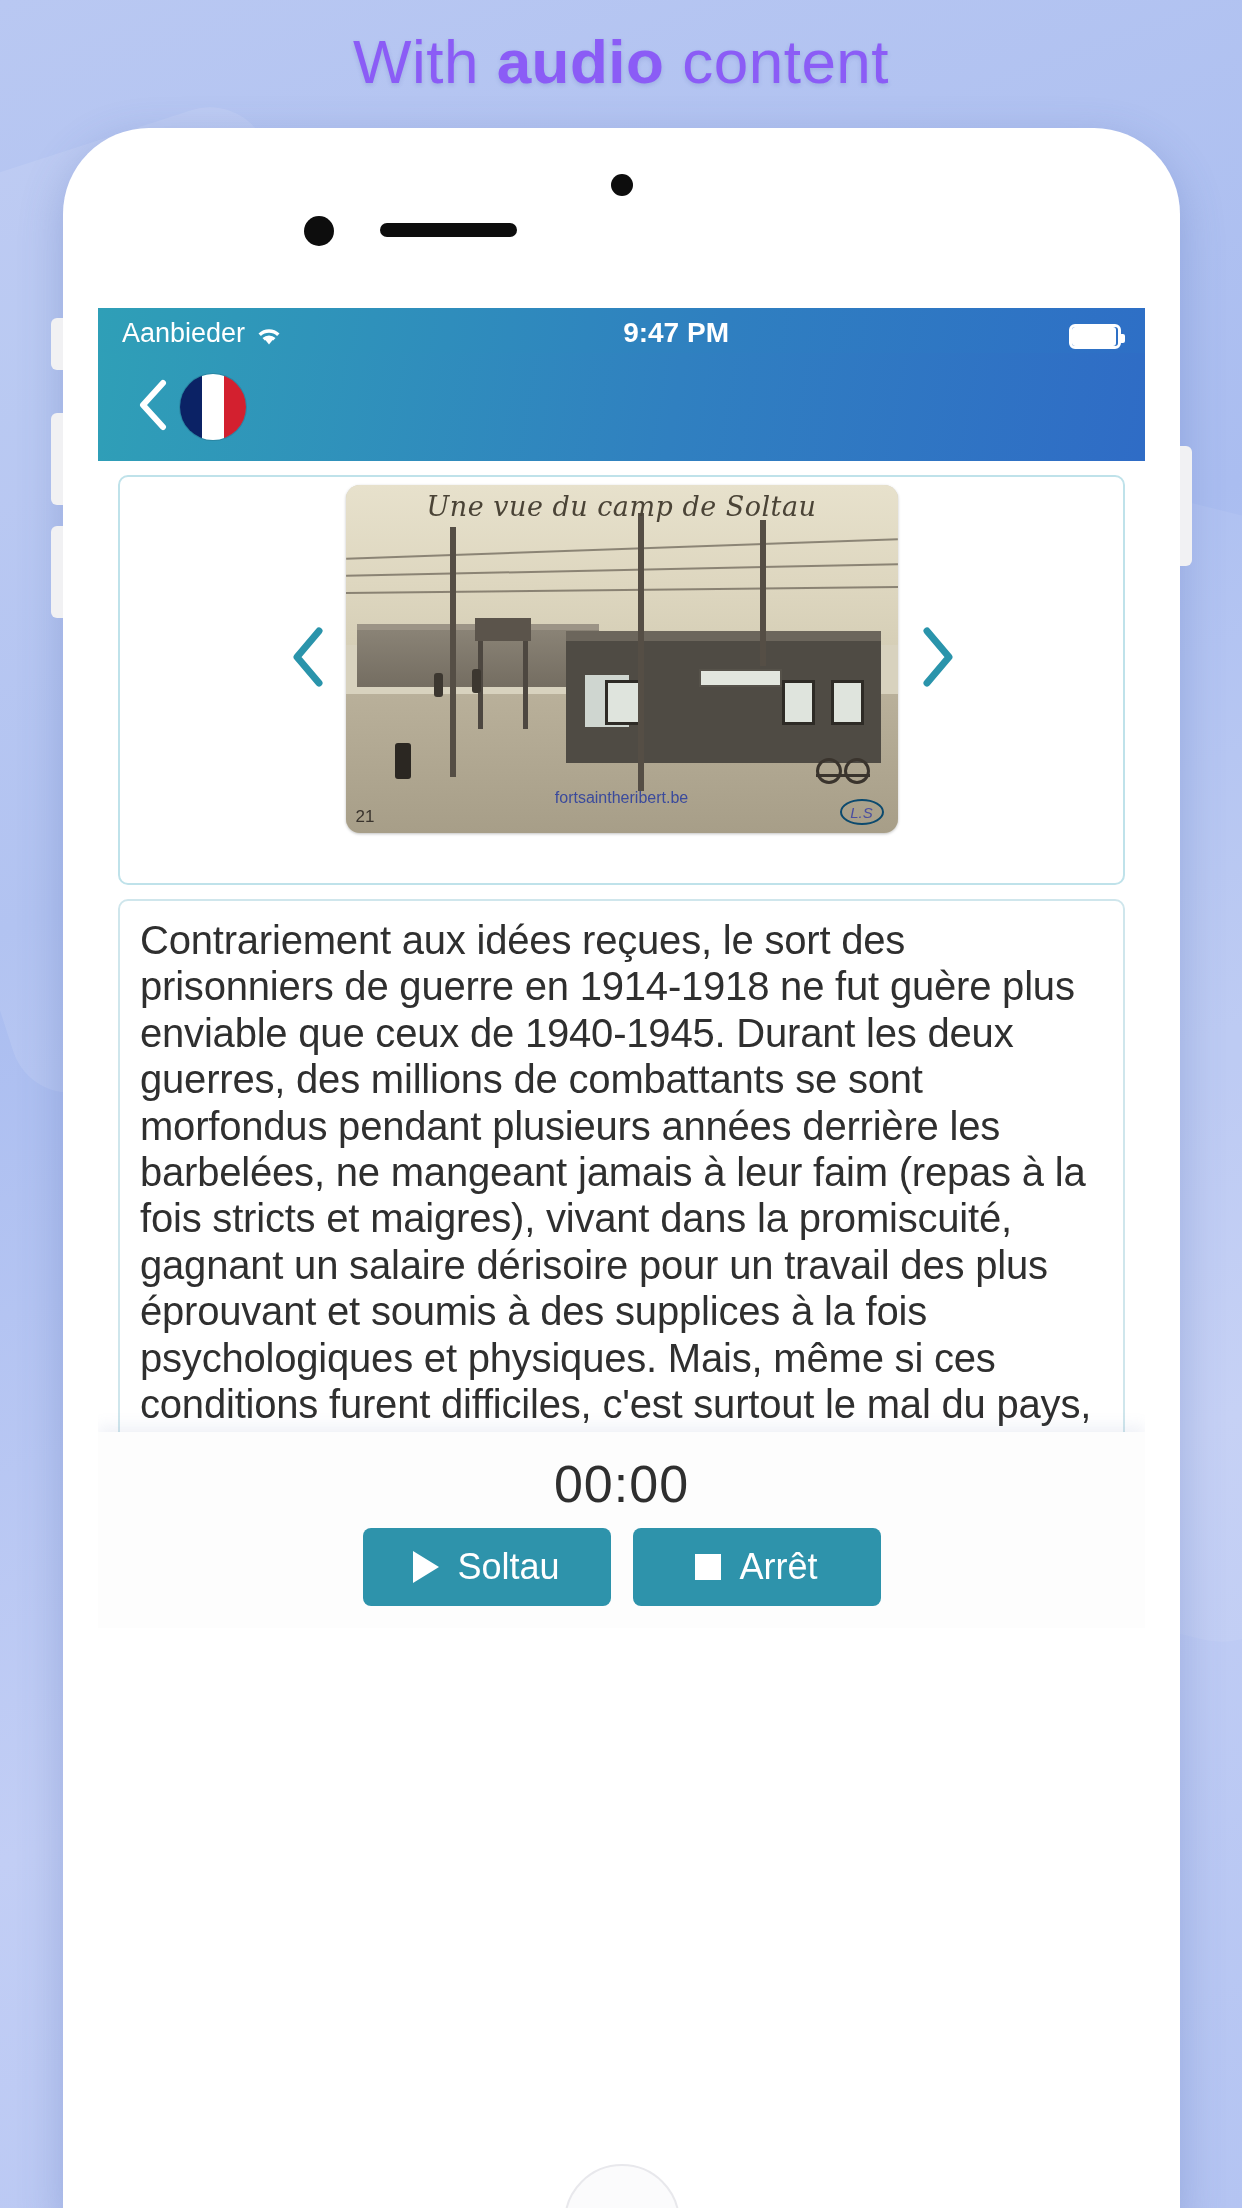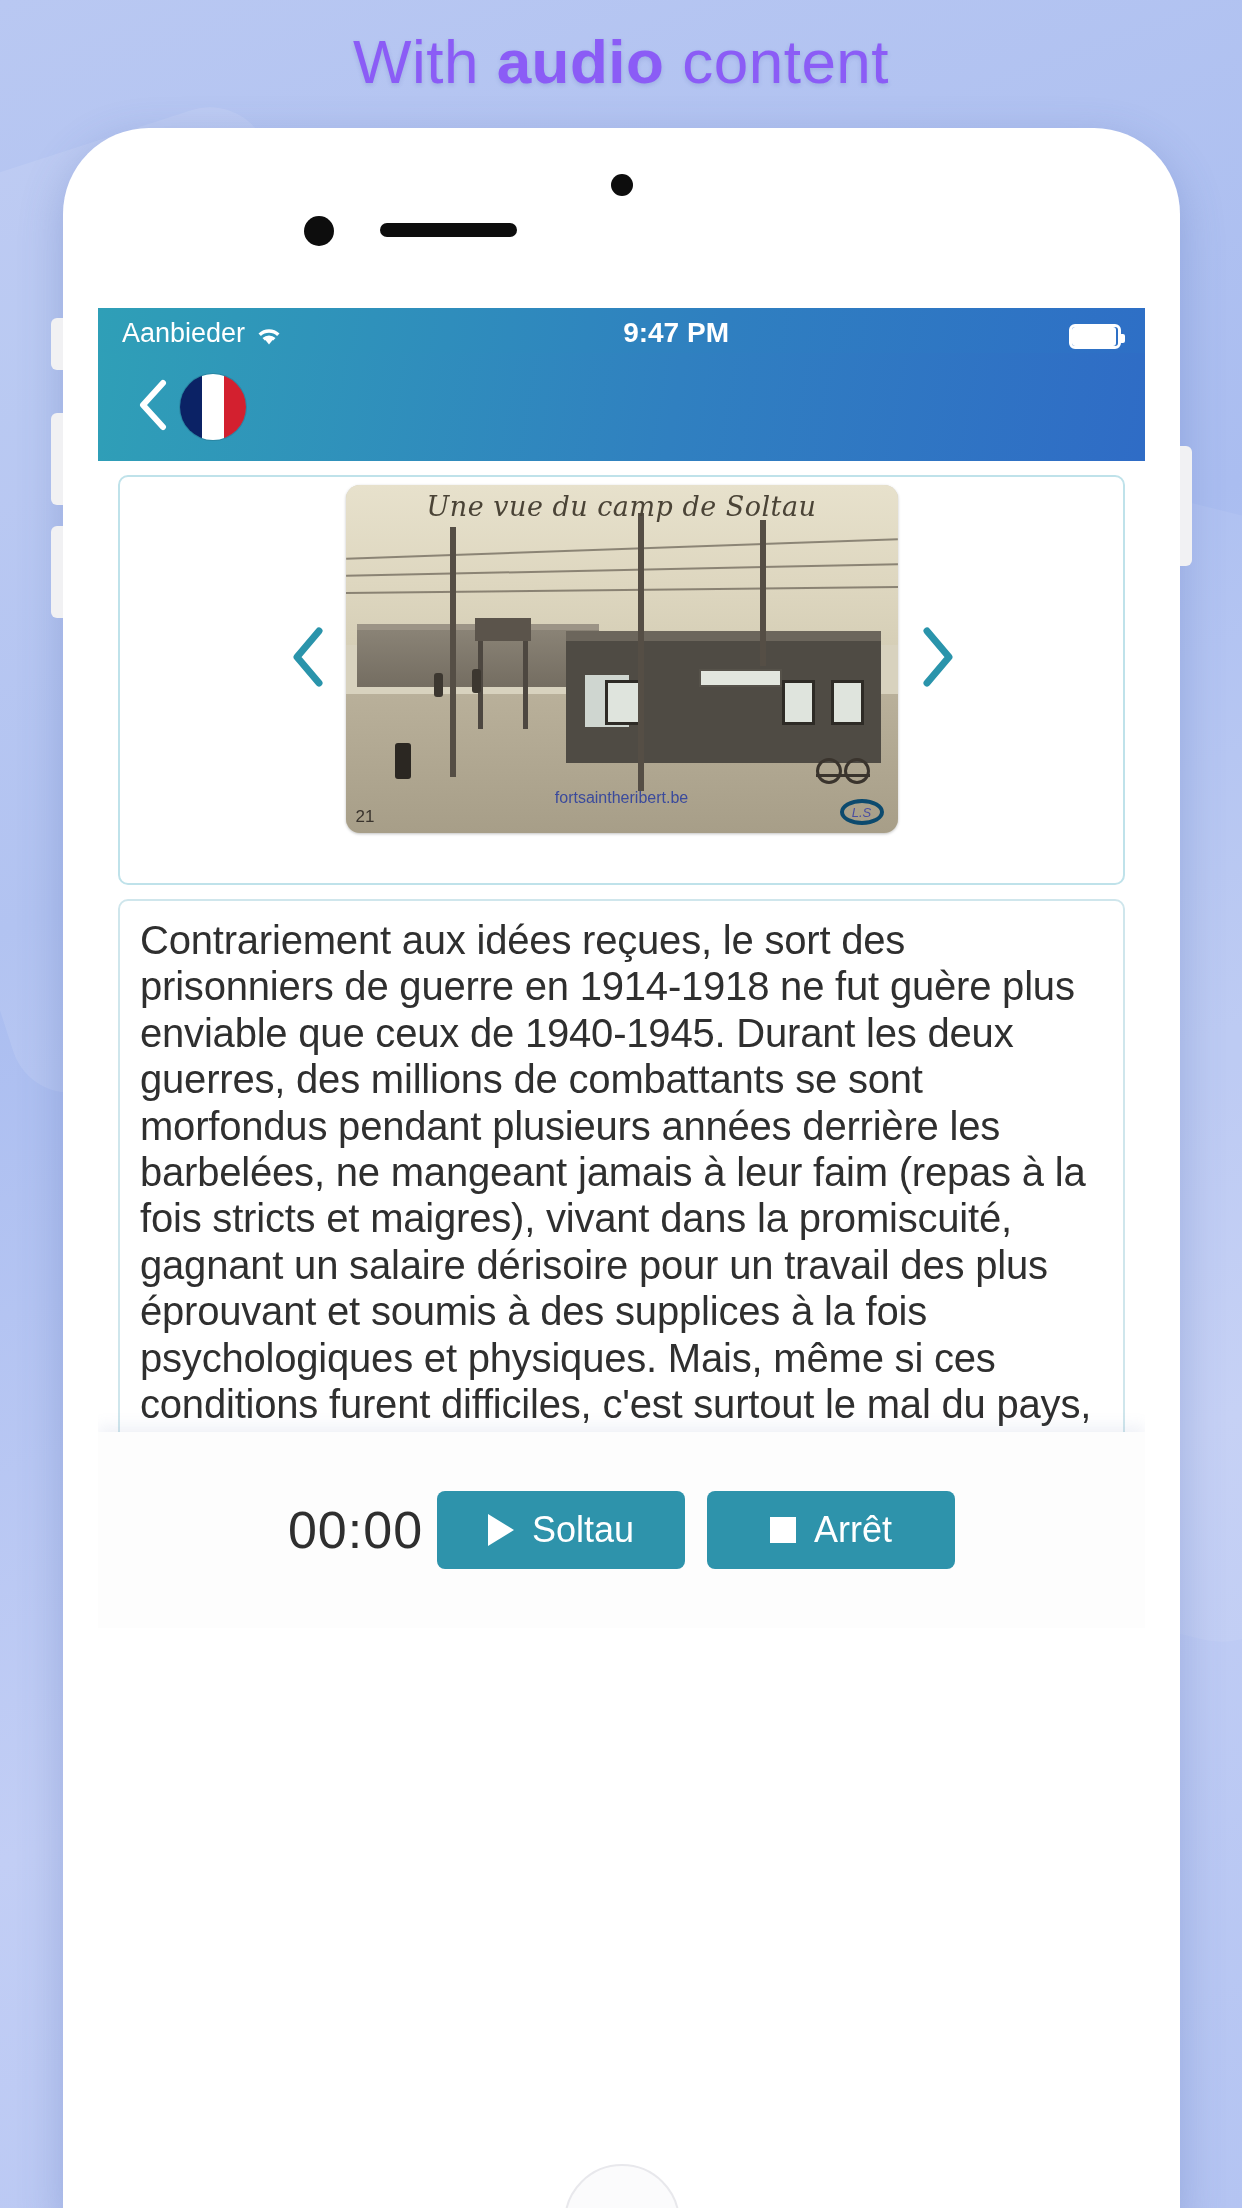--- a/index.html
+++ b/index.html
@@ -329,22 +329,22 @@
     font-size: 16px;
     font-family: "Liberation Sans", sans-serif;
   }
   .pc-num {
     position: absolute; left: 10px; bottom: 6px;
     color: #3a342d; font-size: 17px;
   }
   .pc-stamp {
     position: absolute; right: 14px; bottom: 8px;
     width: 44px; height: 26px;
-    border: 4px solid #0c4a6e; border-radius: 50%;
-    color: #4b4fa0; font-size: 13px;
+    border: 2px solid #0c4a6e; border-radius: 50%;
+    color: #4b4fa0; font-size: 15px;
     display: flex; align-items: center; justify-content: center;
     font-style: italic;
   }
   .img-counter {
     text-align: center;
     color: #2a94ab;
     font-size: 38px;
     margin-top: 6px;
   }
 
@@ -372,21 +372,21 @@
   }
 
   
   .audio-zone {
     position: absolute;
     left: 0; right: 0; bottom: 0;
     height: 196px;
     background: #fdfdfd;
     box-shadow: 0 -6px 14px rgba(120,140,190,0.12);
     display: flex;
-    flex-direction: row;
+    flex-direction: column;
     align-items: center;
     justify-content: center;
     gap: 14px;
   }
   .audio-time {
     font-size: 52px;
     color: #2f2f2f;
     letter-spacing: 1px;
   }
   .audio-buttons { display: flex; gap: 22px; }

